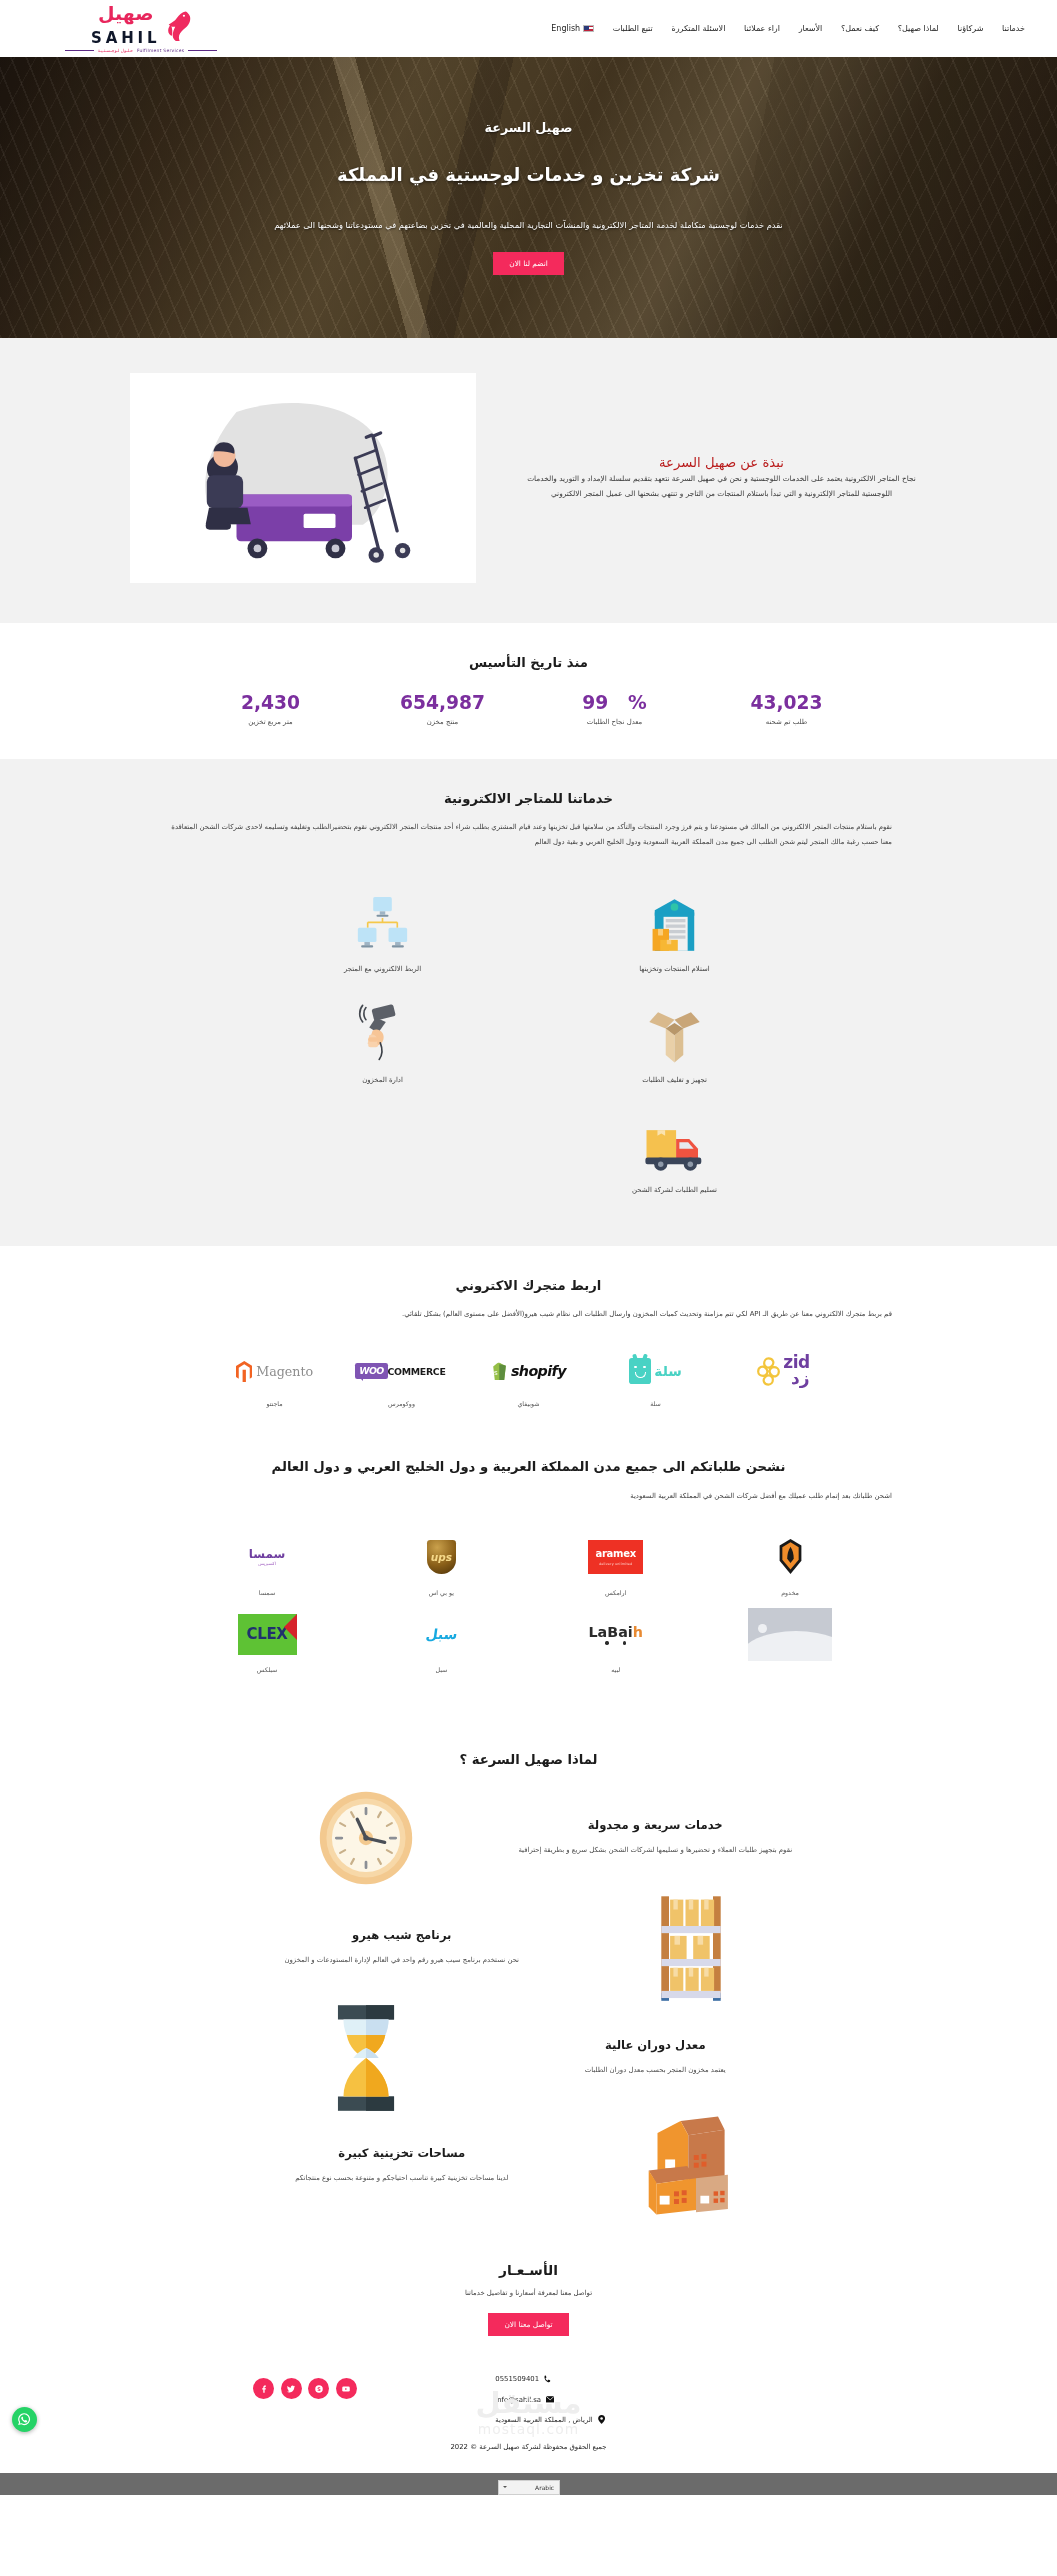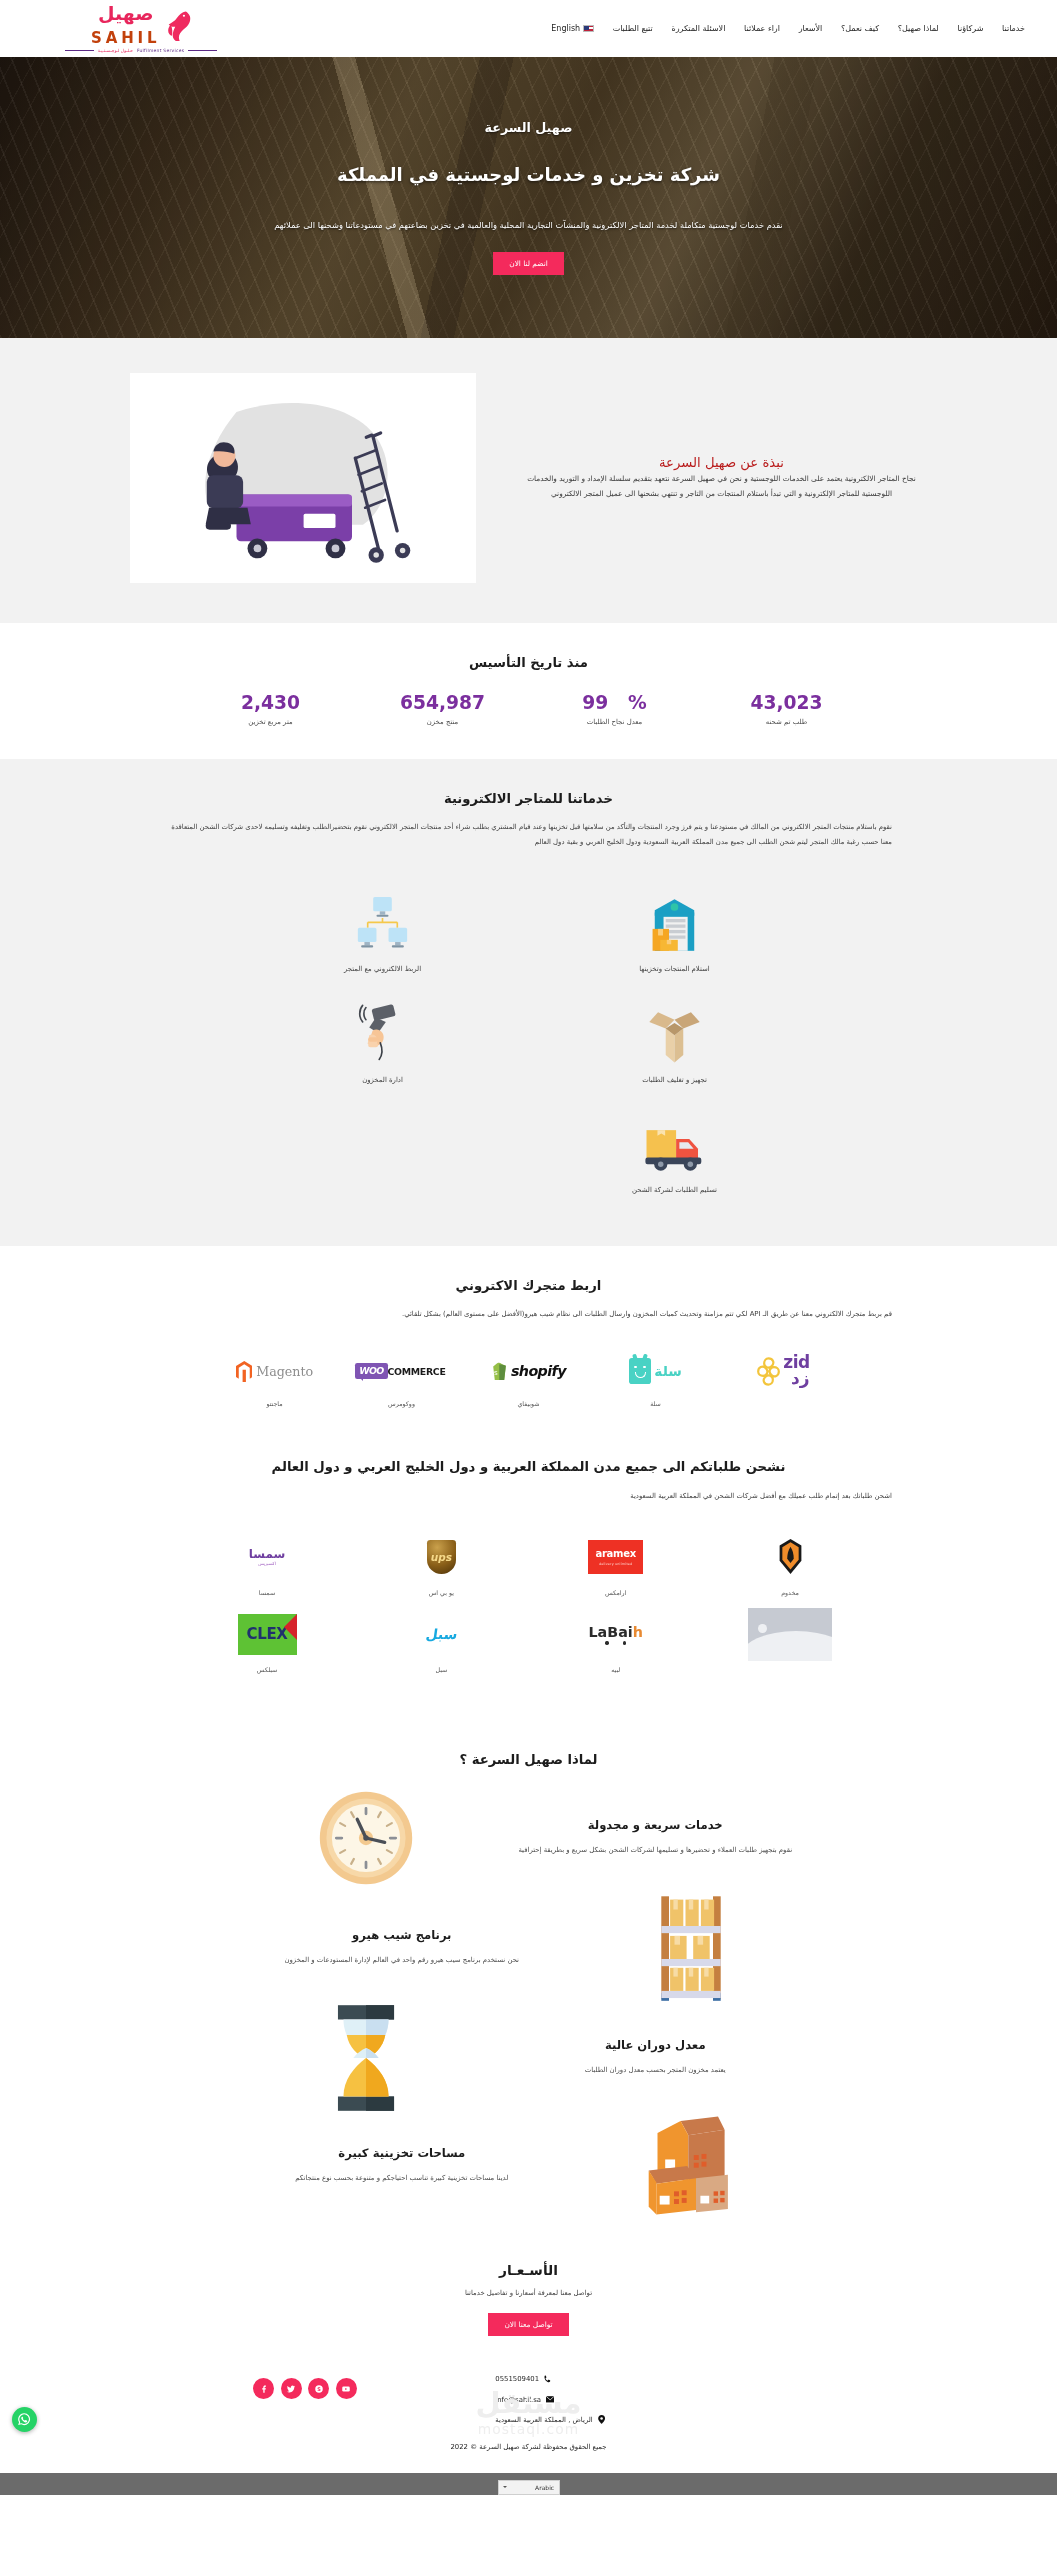--- a/index.html
+++ b/index.html
@@ -21,21 +21,21 @@
     justify-content: space-between;
     padding: 0 32px 0 61px;
     direction: rtl;
   }
   .brand { display: flex; flex-direction: column; align-items: center; width: 160px; }
   .brand-top { display: flex; align-items: center; gap: 5.5px; }
   .brand-horse { width: 25px; height: 32px; position: relative; }
   .brand-horse svg { width: 25px; height: 32px; display: block; }
   .brand-words { display: flex; flex-direction: column; align-items: center; line-height: 1; }
   .brand-ar { font-size: 19px; color: #e8265c; font-weight: 700; letter-spacing: 0.6px; }
-  .brand-en { font-size: 15px; color: #c2410c; font-weight: 700; letter-spacing: 3.9px; margin-top: 8px; }
+  .brand-en { font-size: 15px; color: #0f172a; font-weight: 700; letter-spacing: 3.9px; margin-top: 8px; }
   .brand-rule { display: flex; align-items: center; gap: 3.9px; margin-top: 2.8px; width: 100%; justify-content: center; }
   .brand-rule .ln { height: 1.1px; width: 29px; background: #5c2a85; }
   .brand-rule .sub-ar { font-size: 4.4px; color: #e8265c; letter-spacing: 0.6px; }
   .brand-rule .sub-en { font-size: 4.4px; color: #5c2a85; letter-spacing: 0.3px; }
 
   .navlinks { display: flex; align-items: center; gap: 18.7px; direction: rtl; }
   .navlinks a {
     font-size: 8px; color: #1f1f1f; text-decoration: none; white-space: nowrap;
   }
   .navlinks a.lang { display: flex; align-items: center; gap: 3.3px; }

